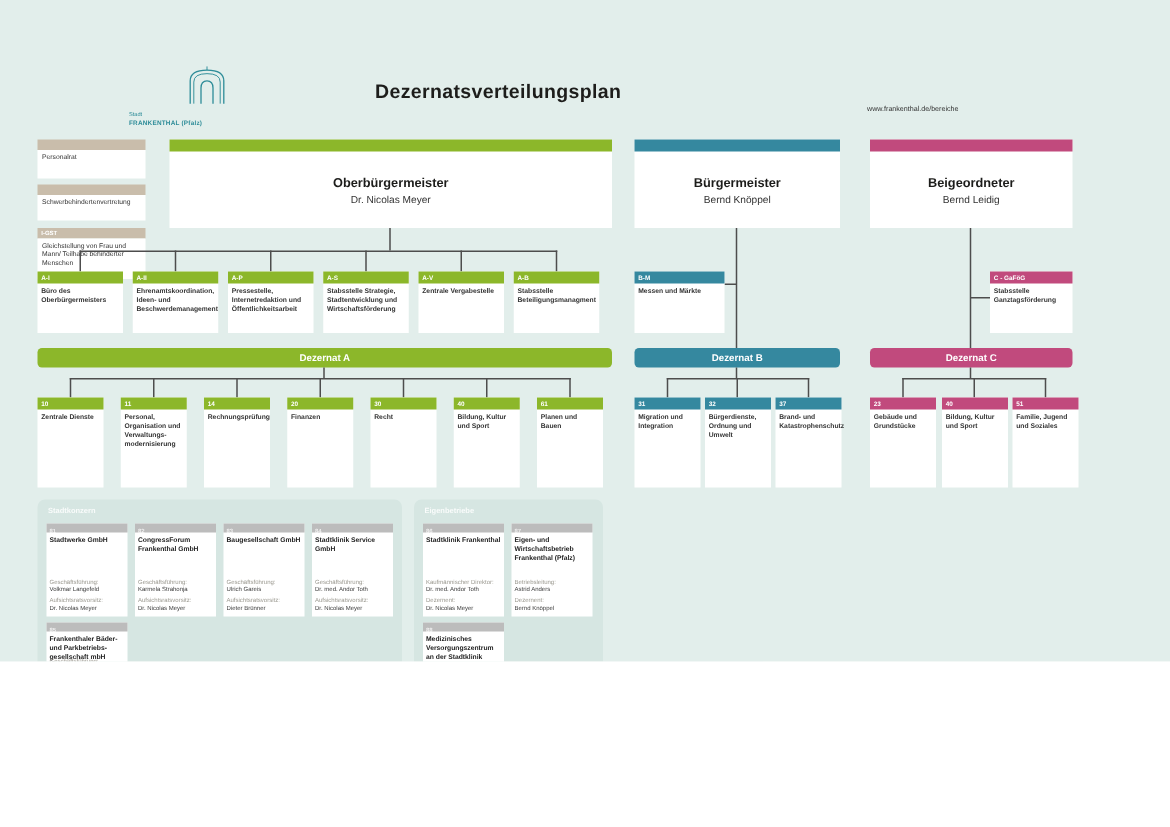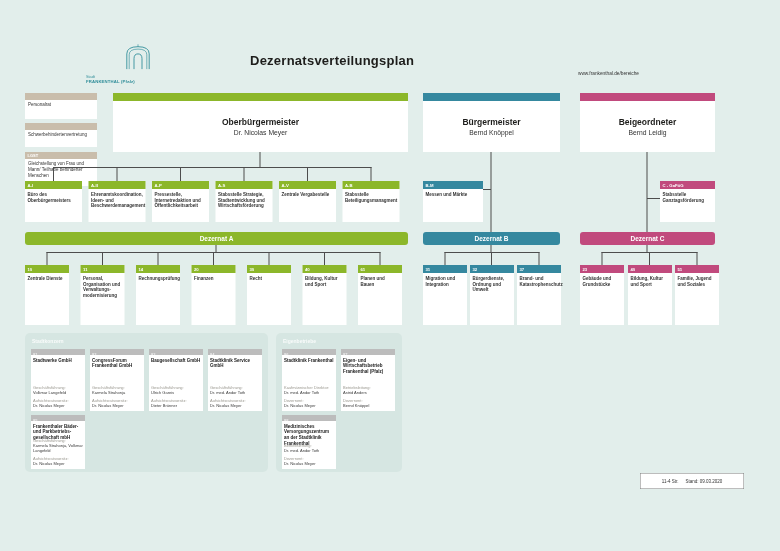--- a/index.html
+++ b/index.html
@@ -1,16 +1,16 @@
 <!DOCTYPE html>
 <html style="--green: #8cb72a; --teal: #35889f; --magenta: #c14a7d; --beige: #c9bdab; --gray: #bcbcbc;"><head>
 <meta charset="utf-8">
 <style>
   html,body { margin:0; padding:0; }
-  .viewport { position:relative; width:780px; height:551px; overflow:hidden; background:#e2eeeb; }
+  .viewport { position:relative; width:780px; height:441px; overflow:hidden; background:#e2eeeb; }
   .page { position:absolute; left:0; top:0; width:1560px; height:1102px;
           background:#e2eeeb; transform:scale(0.5); transform-origin:0 0;
           font-family:"Liberation Sans", sans-serif; color:#333; }
 
   .abs { position:absolute; }
   .ln  { position:absolute; background:#4d4d4d; }
 
   
   .g  { background:var(--green,  #8cb72a); }
   .t  { background:var(--teal,   #35889f); }

